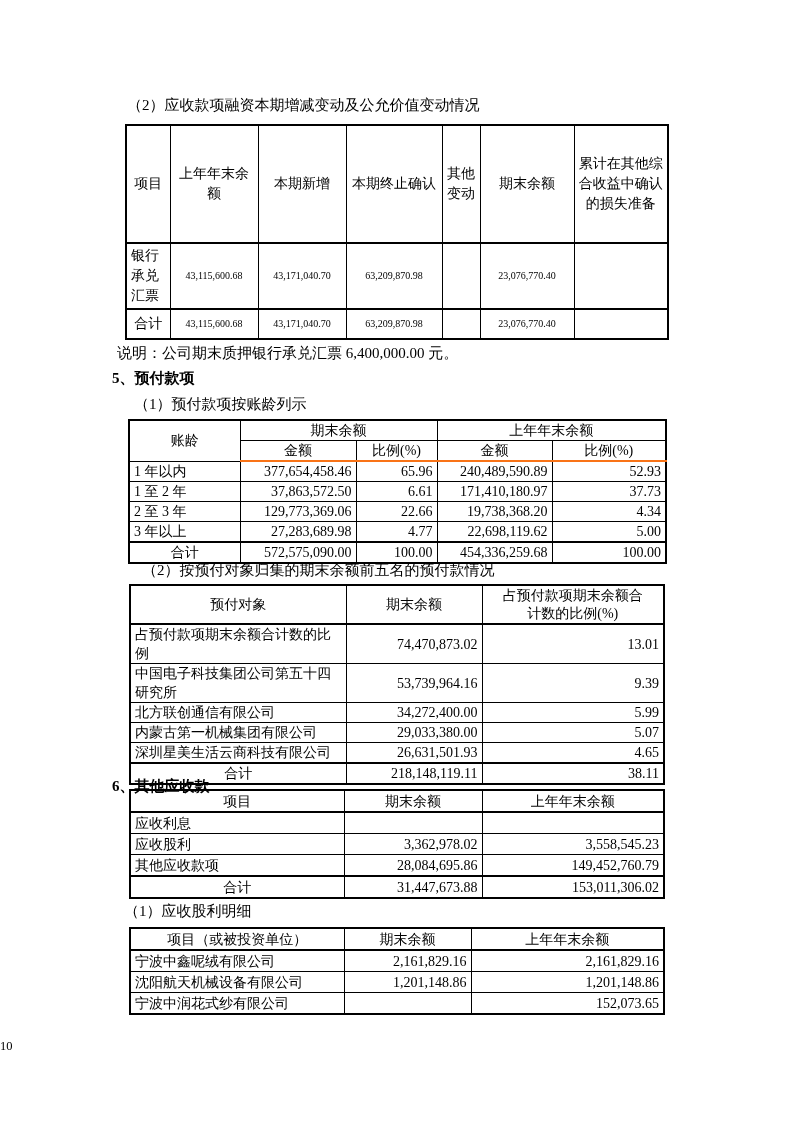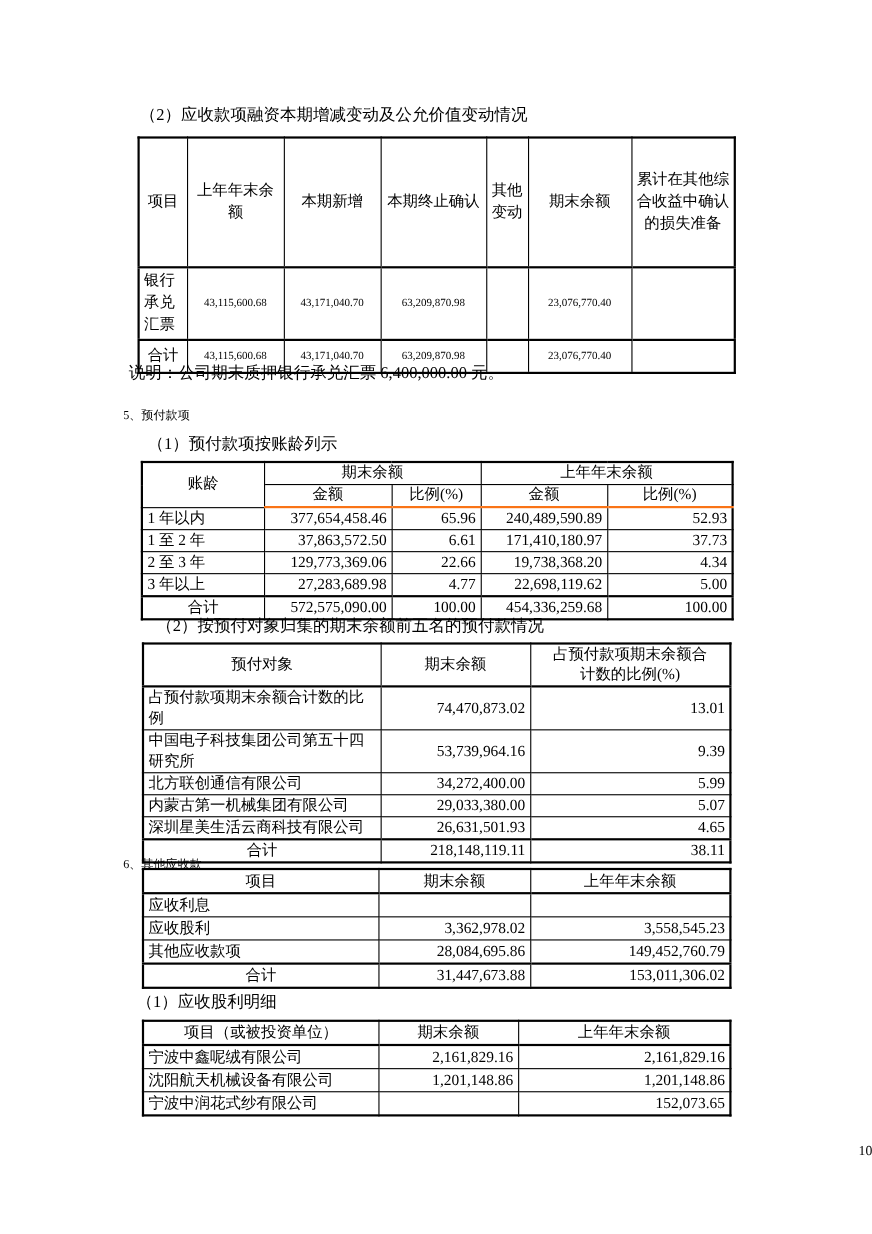--- a/index.html
+++ b/index.html
@@ -1,20 +1,20 @@
 <!DOCTYPE html>
 <html><head>
 <meta charset="utf-8">
 <style>
   html,body{margin:0;padding:0;background:#fff;}
   #page{position:relative;width:793px;height:1122px;background:#ffffff;overflow:hidden;
         font-family:"Liberation Serif","DejaVu Serif",serif;color:#000;}
   .abs{position:absolute;}
   .title{font-size:15px;line-height:17px;}
-  .heading{font-size:11px;font-weight:normal;line-height:17px;}
+  .heading{font-size:15px;font-weight:bold;line-height:17px;}
   .note{font-size:15px;line-height:17px;}
   table{border-collapse:collapse;table-layout:fixed;border:2px solid #000;font-size:14px;}
   td{border:1px solid #000;vertical-align:middle;padding:0 4px;line-height:19px;overflow:hidden;}
   .C{text-align:center;} .L{text-align:left;} .R{text-align:right;}
   
   #table1{width:542px;}
   #table1 td{line-height:20px;}
   #table1 tr.head td{height:116px;border-bottom:2px solid #000;padding:0 2px;}
   #table1 td.hdr-prev{padding:0 4px;}
   #table1 td.hdr-term{padding:0 8px;}
@@ -33,21 +33,21 @@
   #table3 td{height:19px;}
   #table3 tr.head td{height:37px;border-bottom:2px solid #000;}
   #table3 .wrapnarrow{display:inline-block;max-width:140px;line-height:18px;vertical-align:middle;}
   #table3 tr.total td{border-top:2px solid #000;}
   #table3 td.name{padding:0 2px 0 4px;}
   
   #table4,#table5{width:534px;}
   #table4 td,#table5 td{height:20px;}
   #table4 tr.head td,#table5 tr.head td{border-bottom:2px solid #000;}
   #table4 tr.total td{border-top:2px solid #000;}
-  #pageno{font-size:12.5px;text-align:right;width:793px;}
+  #pageno{font-size:12.5px;text-align:left;width:793px;}
 </style>
 </head>
 <body>
 
 <div id="page">
 
   <div class="abs title" style="left:116px;top:97px;margin-left:11px;">（2）应收款项融资本期增减变动及公允价值变动情况</div>
 
   <table id="table1" class="abs" style="left:125px;top:124px;">
     <colgroup>
@@ -83,21 +83,21 @@
       <td class="num">43,115,600.68</td>
       <td class="num">43,171,040.70</td>
       <td class="num">63,209,870.98</td>
       <td class="num"></td>
       <td class="num">23,076,770.40</td>
       <td class="num"></td>
     </tr>
   </tbody>
     </table>
 
-  <div class="abs note" style="left:117px;top:332px;">说明：公司期末质押银行承兑汇票 6,400,000.00 元。</div>
+  <div class="abs note" style="left:117px;top:345px;">说明：公司期末质押银行承兑汇票 6,400,000.00 元。</div>
 
   <div class="abs heading" style="left:112px;top:370px;">5、预付款项</div>
   <div class="abs title" style="left:134px;top:396px;">（1）预付款项按账龄列示</div>
 
   <table id="table2" class="abs" style="left:128px;top:419px;">
     <colgroup>
       <col style="width:111px">
         <col style="width:116px">
         <col style="width:81px">
       <col style="width:115px">

